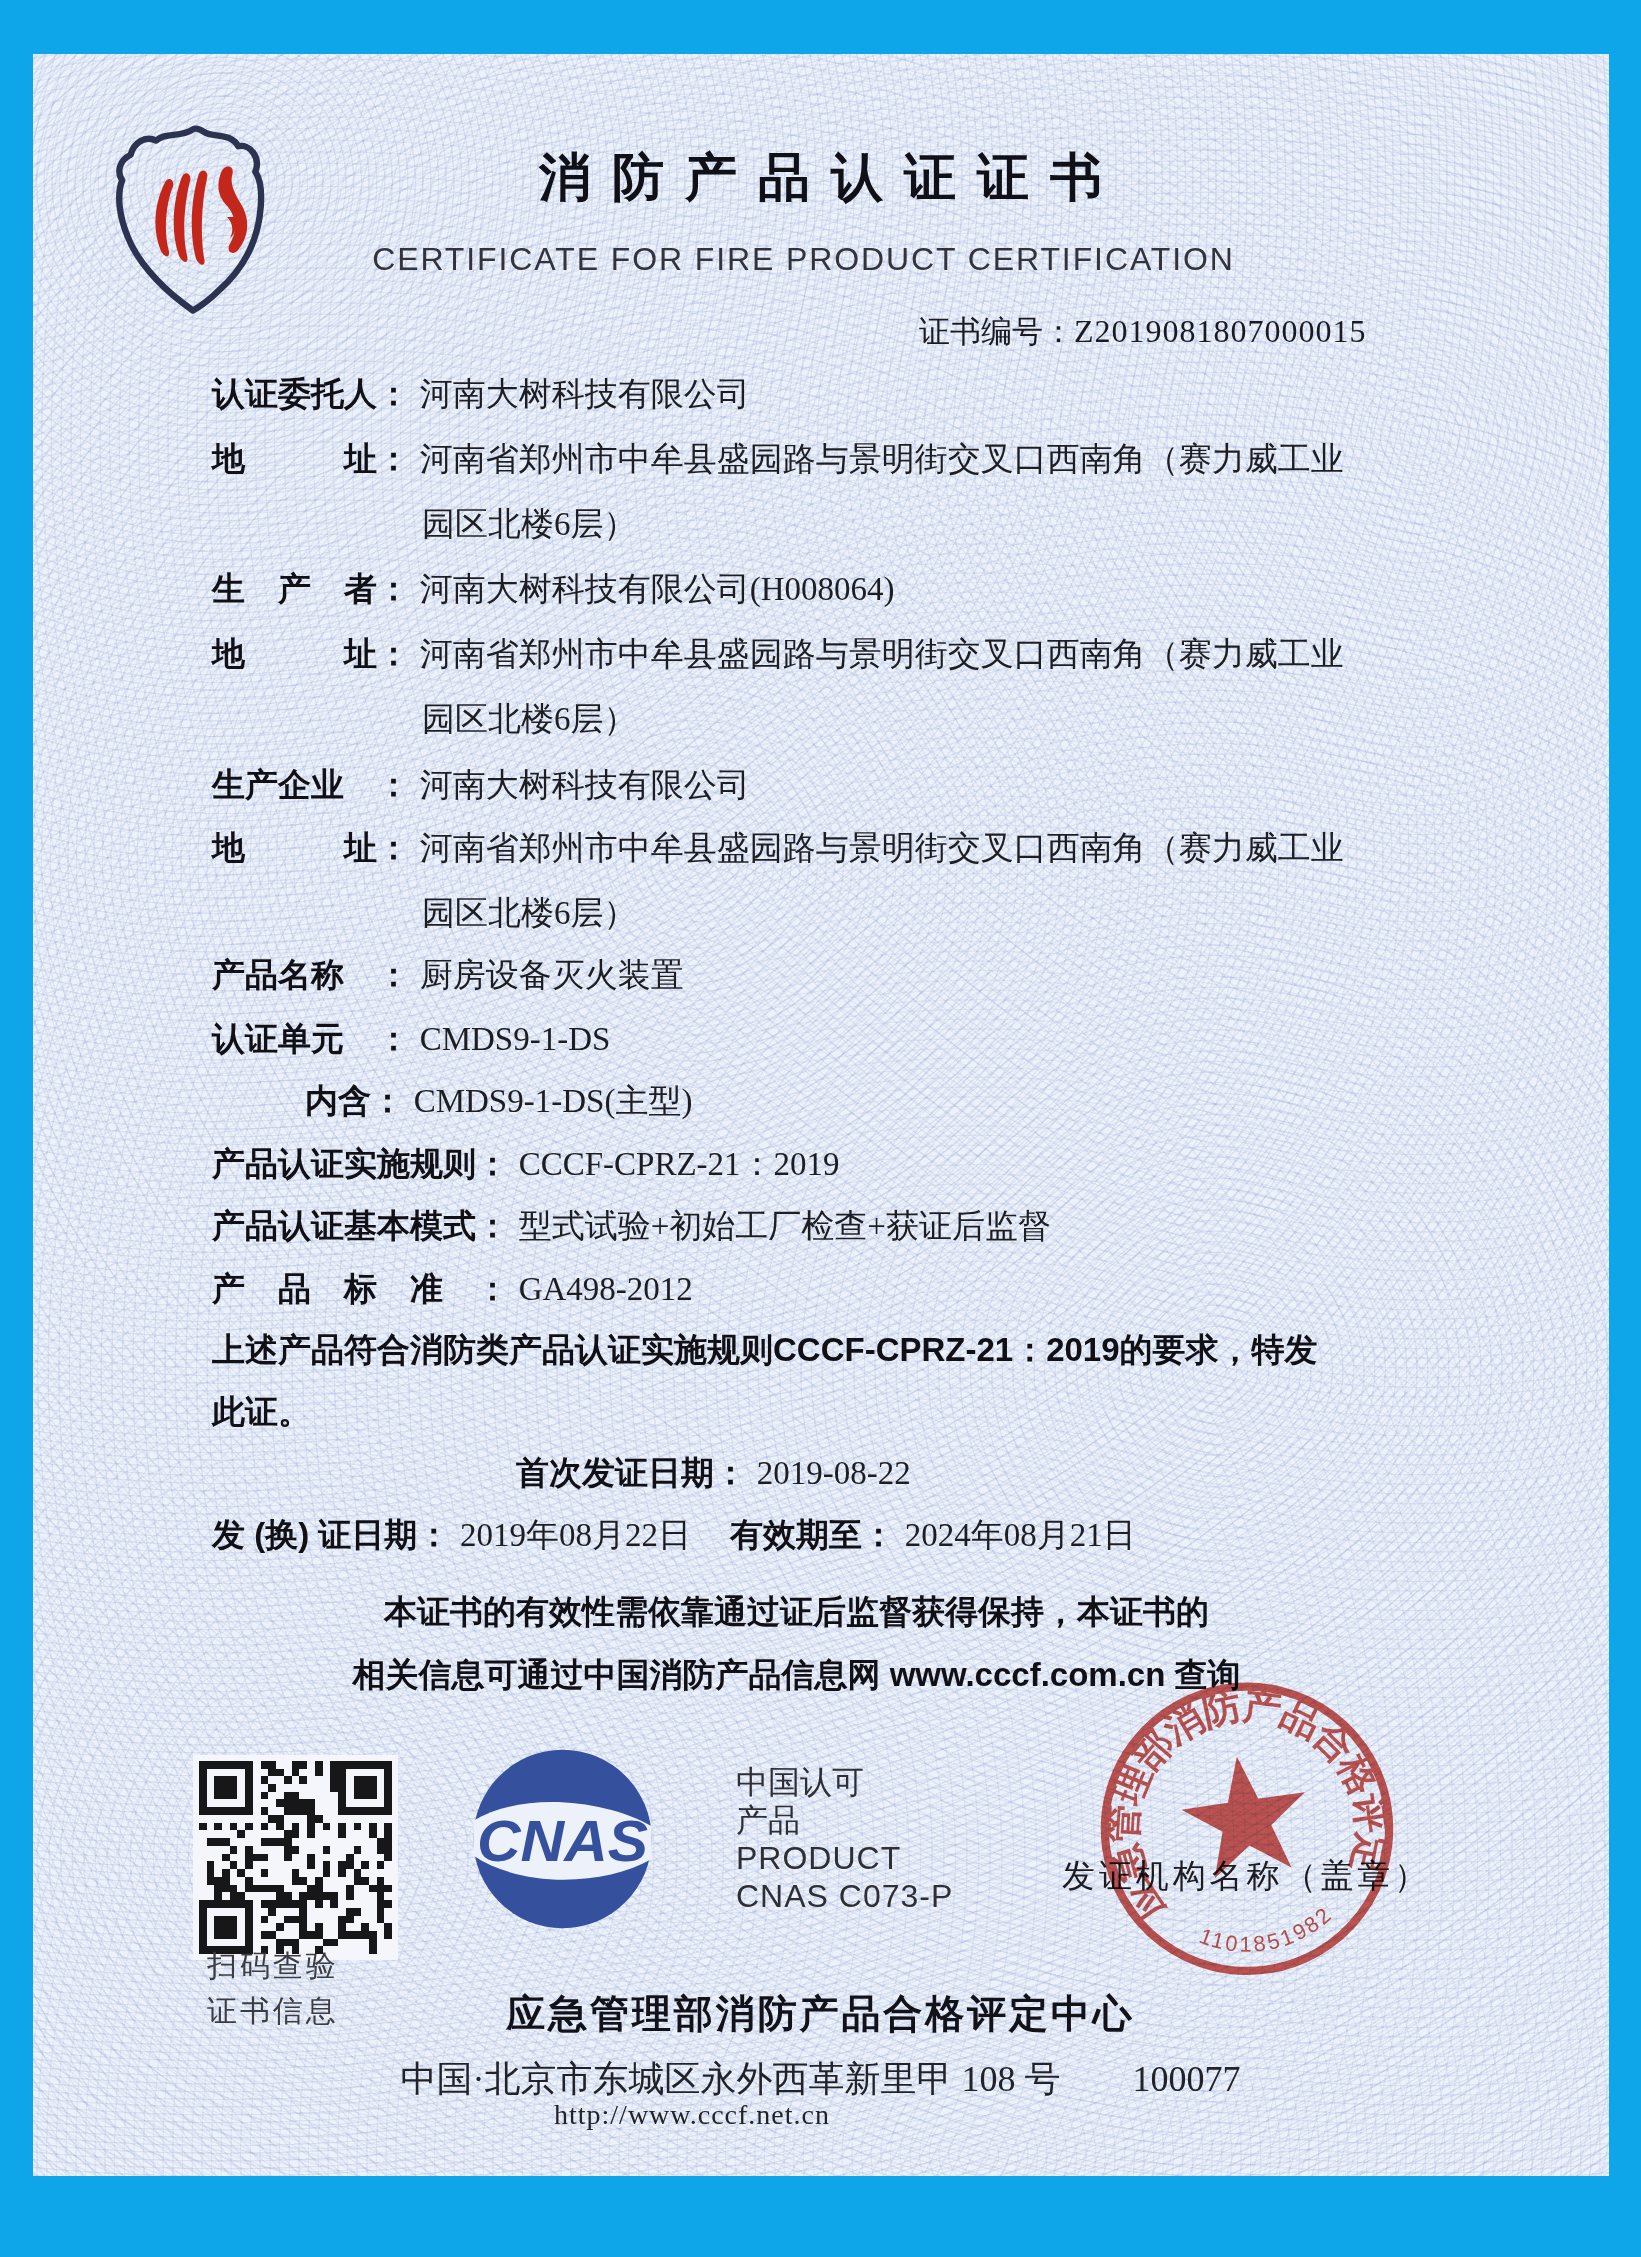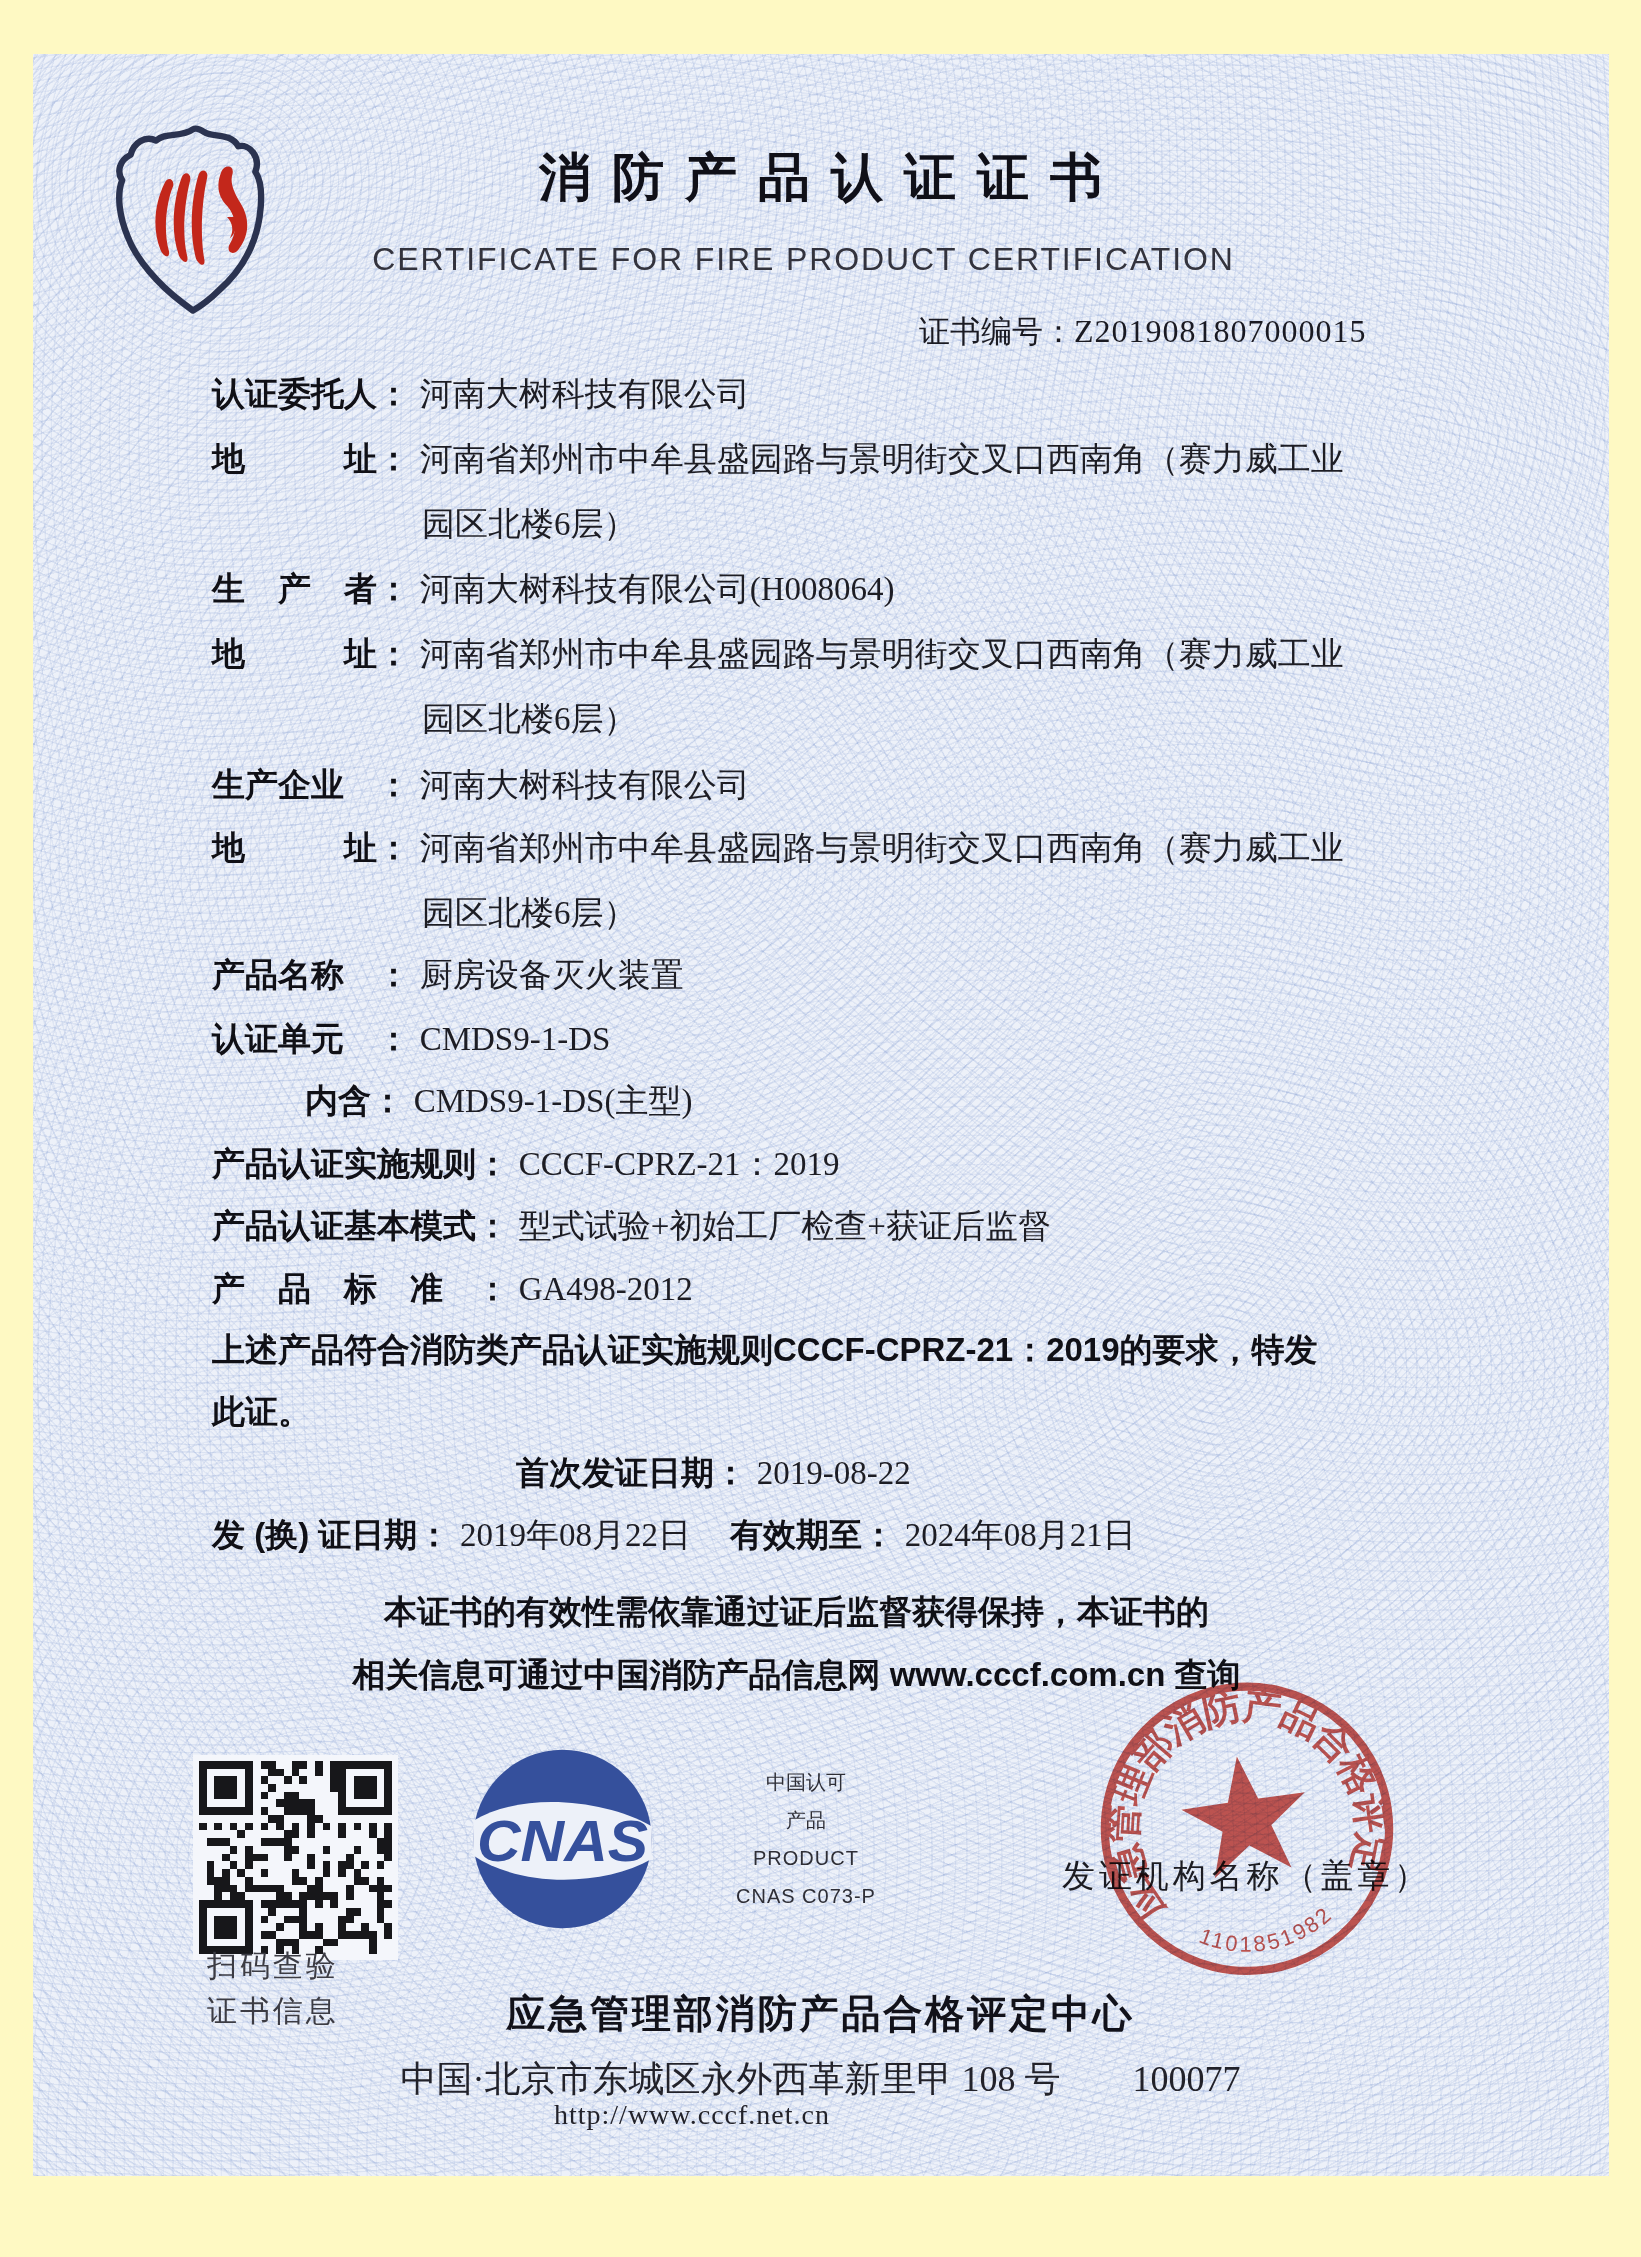--- a/index.html
+++ b/index.html
@@ -1,17 +1,17 @@
 <!DOCTYPE html>
 <html><head>
 <meta charset="utf-8">
 <style>
   html,body{margin:0;padding:0;background:#ffffff;}
   body{width:1641px;height:2257px;position:relative;font-family:"Liberation Sans",sans-serif;}
-  .page{position:absolute;inset:0;background:#fef9c3;overflow:hidden;}
+  .page{position:absolute;inset:0;background:#0ea5e9;overflow:hidden;}
   
   .paper{position:absolute;left:33px;top:54px;width:1576px;height:2122px;
     background-color:#edf1f9;
     background-image:
       repeating-radial-gradient(circle at 12% 6%,  rgba(96,128,196,.13) 0 1px, rgba(255,255,255,0) 1.9px 7.7px),
       repeating-radial-gradient(circle at 88% 18%, rgba(96,128,196,.11) 0 1px, rgba(255,255,255,0) 1.9px 9.7px),
       repeating-radial-gradient(circle at 42% 38%, rgba(96,128,196,.10) 0 1px, rgba(255,255,255,0) 1.9px 8.7px),
       repeating-radial-gradient(circle at 75% 62%, rgba(96,128,196,.12) 0 1px, rgba(255,255,255,0) 1.9px 10.6px),
       repeating-radial-gradient(circle at 18% 85%, rgba(96,128,196,.10) 0 1px, rgba(255,255,255,0) 1.9px 11.6px),
       repeating-radial-gradient(circle at 60% 99%, rgba(96,128,196,.09) 0 1px, rgba(255,255,255,0) 1.9px 9.7px);
@@ -35,21 +35,21 @@
   .gap{display:inline-block;width:39px;}
 
   
   .qr{position:absolute;left:193px;top:1755px;width:205px;height:205px;background:#f4f6fb;
     padding:5.8px;box-sizing:border-box;display:grid;grid-template-columns:repeat(25,1fr);grid-template-rows:repeat(25,1fr);}
   .qr div{background:transparent;}
   .qr div.d{background:#17171a;}
   .qr-cap{position:absolute;left:207px;top:1943px;font-family:"Liberation Serif",serif;
     font-size:30px;line-height:45px;color:#3c3c44;letter-spacing:2.9px;}
   .cnas{position:absolute;left:462px;top:1748px;}
-  .accred{position:absolute;left:736px;top:1763px;font-size:20px;line-height:38px;color:#2e2e36;text-align:center;}
+  .accred{position:absolute;left:736px;top:1763px;font-size:32px;line-height:38px;color:#2e2e36;}
   .accred .en{letter-spacing:1px;}
   .seal{position:absolute;left:1084px;top:1672px;transform:rotate(-8deg);opacity:.85;mix-blend-mode:multiply;}
   .issuer{position:absolute;left:1062px;top:1854px;font-family:"Liberation Serif",serif;
     font-size:33px;letter-spacing:3.9px;color:#1c1c22;z-index:1;}
   .seal{z-index:2;}
   .org{position:absolute;left:0;top:1987px;width:1641px;text-align:center;
     font-size:39px;font-weight:700;letter-spacing:2.9px;color:#12121a;}
   .org-addr{position:absolute;left:0;top:2055px;width:1641px;text-align:center;
     font-family:"Liberation Serif",serif;font-size:36px;color:#22222a;}
   .org-url{position:absolute;left:0;top:2099px;width:1384px;text-align:center;

